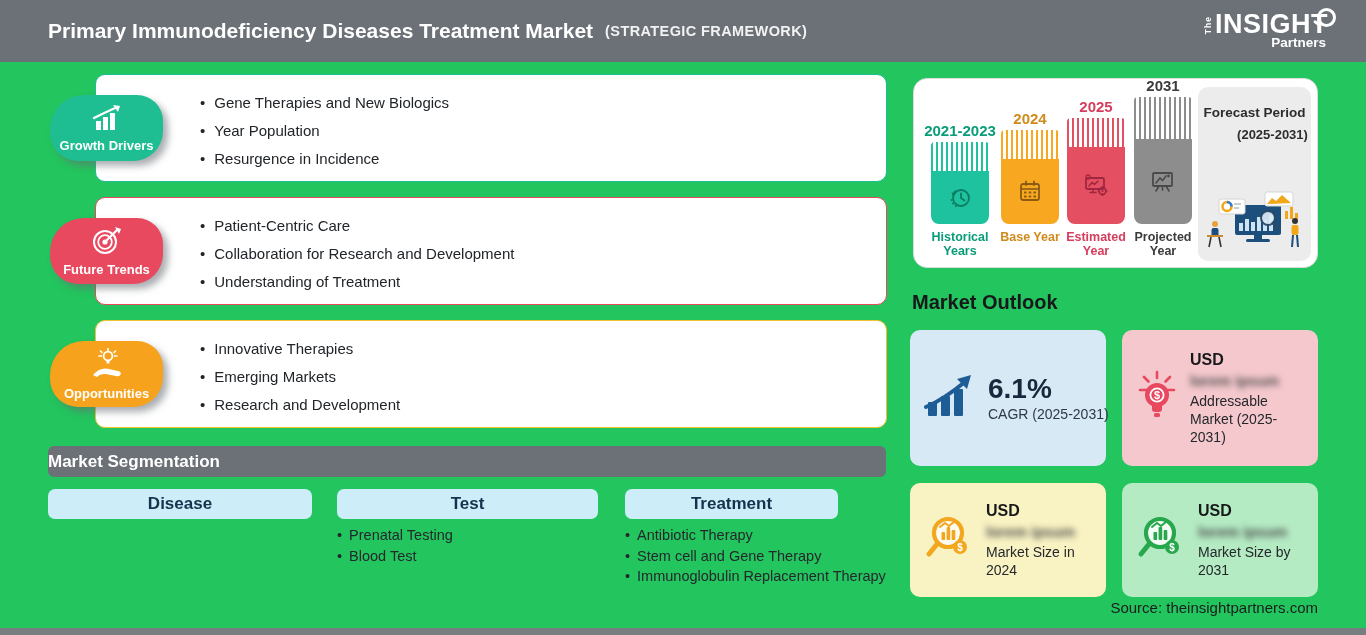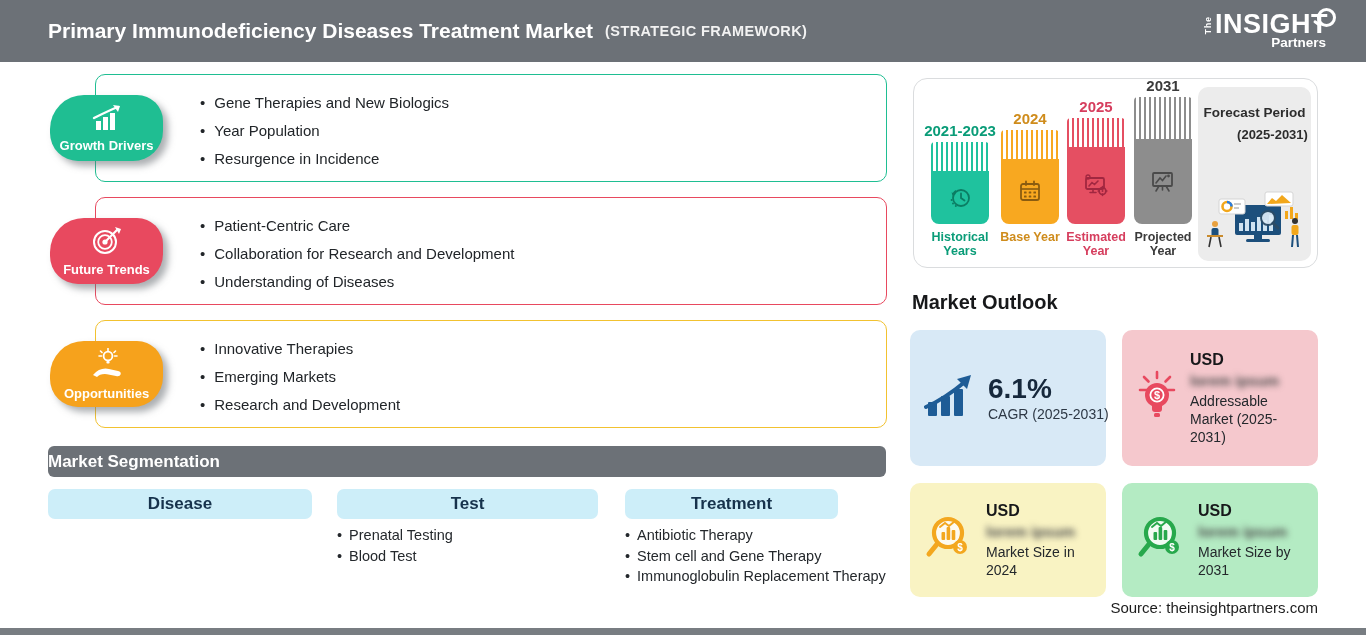--- a/index.html
+++ b/index.html
@@ -1,16 +1,16 @@
 <!DOCTYPE html>
 <html><head>
 <meta charset="utf-8">
 <style>
   html,body{margin:0;padding:0;background:#e9e9e9;}
-  .canvas{position:relative;width:1366px;height:635px;background:#ffffff;overflow:hidden;
+  .canvas{position:relative;width:1366px;height:635px;background:#22c55e;overflow:hidden;
           font-family:"Liberation Sans","DejaVu Sans",sans-serif;}
 
   
   .header{position:absolute;left:0;top:0;width:1366px;height:62px;background:#6c7177;
           display:flex;align-items:center;box-sizing:border-box;padding:0 28px 0 48px;}
   .title{color:#ffffff;font-size:21px;font-weight:bold;white-space:nowrap;}
   .subtitle{color:#f2f2f2;font-size:14.5px;font-weight:600;margin-left:12px;letter-spacing:.4px;white-space:nowrap;}
   .logo{margin-left:auto;position:relative;color:#fff;padding:0 10px 0 0;}
   .logo-row{display:flex;align-items:center;}
   .logo-the{writing-mode:vertical-rl;transform:rotate(180deg);font-size:8.5px;font-weight:700;
@@ -127,21 +127,21 @@
         <path d="M25 1 L32 2 L30 8 Z" fill="#fff"></path>
       </svg>
     </span>
     <span class="badge-label">Growth Drivers</span>
   </div>
 
   <div class="sec-box red">
     <ul class="sec-list">
       <li>Patient-Centric Care</li>
       <li>Collaboration for Research and Development</li>
-      <li>Understanding of Diseases</li>
+      <li>Understanding of Treatment</li>
     </ul>
   </div>
   <div class="badge red">
     <span>
       <svg width="34" height="30" viewBox="0 0 34 30">
         <circle cx="15" cy="16" r="11" stroke="#fff" stroke-width="2" fill="none"></circle>
         <circle cx="15" cy="16" r="6.8" stroke="#fff" stroke-width="1.8" fill="none"></circle>
         <circle cx="15" cy="16" r="2.6" fill="#fff"></circle>
         <path d="M15 16 L27 4" stroke="#fff" stroke-width="2.2" stroke-linecap="round"></path>
         <path d="M25 1 L31 3 L29 8 Z" fill="#fff"></path>

